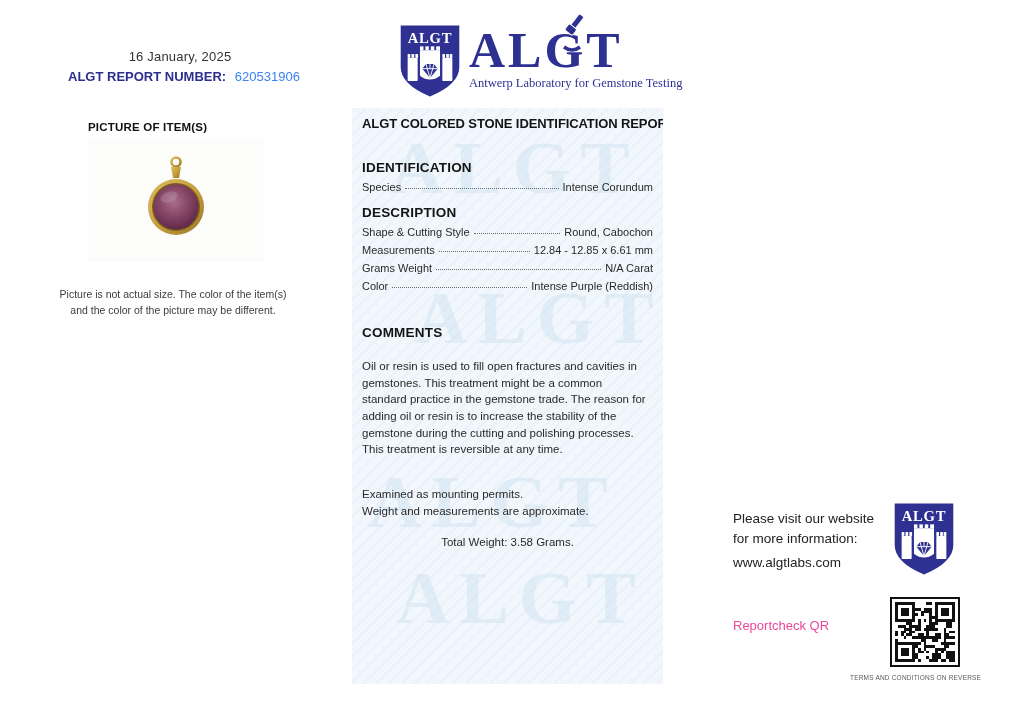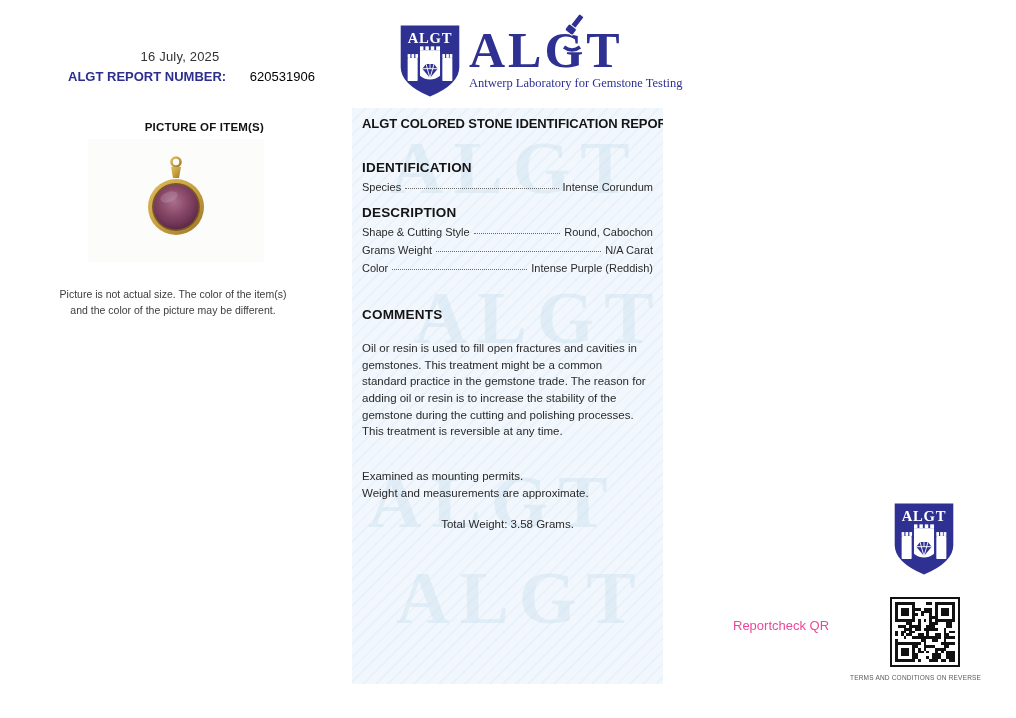--- a/index.html
+++ b/index.html
@@ -4,34 +4,34 @@
 <style>
   html,body{margin:0;padding:0;background:#ffffff;}
   .page{position:relative;width:1016px;height:718px;background:#ffffff;overflow:hidden;
         font-family:"Liberation Sans", sans-serif;color:#222;}
 
   
   .hdr-block{position:absolute;left:68px;top:49px;width:224px;}
   .hdr-date{text-align:center;font-size:13px;color:#333;letter-spacing:.2px;}
   .hdr-report{margin-top:5px;font-size:13px;white-space:nowrap;}
   .hdr-report .lbl{color:#2d2f8f;font-weight:bold;}
-  .hdr-report .num{color:#000000;margin-left:20px;}
+  .hdr-report .num{color:#3b82f6;margin-left:5px;}
 
   
   .logo{position:absolute;left:399px;top:24px;display:flex;align-items:flex-start;}
   .logo .shield{width:62px;height:74px;flex:0 0 auto;}
   .logo .word-wrap{margin-left:8px;position:relative;}
   .logo .wordmark{font-family:"Liberation Serif", serif;font-weight:bold;font-size:50px;
                   line-height:52px;color:#2e3192;letter-spacing:3px;}
   .logo .subtitle{font-family:"Liberation Serif", serif;font-size:12.5px;color:#2e3192;
                   text-align:center;margin-top:0;white-space:nowrap;}
   .logo .microscope{position:absolute;left:88px;top:-10px;width:30px;height:40px;}
 
   
-  .pic-title{position:absolute;left:88px;top:121px;width:176px;text-align:right;
+  .pic-title{position:absolute;left:88px;top:121px;width:176px;text-align:left;
              font-size:11.5px;font-weight:bold;color:#111;letter-spacing:.2px;}
   .pic-box{position:absolute;left:88px;top:139px;width:176px;height:123px;background:#fcfcfb;
            display:flex;align-items:center;justify-content:center;}
   .pic-caption{position:absolute;left:56px;top:287px;width:234px;text-align:center;
                font-size:10.5px;color:#3d3d3d;line-height:1.5;}
 
   
   .panel{position:absolute;left:352px;top:108px;width:311px;height:576px;background:#f1f7fc;
          overflow:hidden;}
   .panel .hatch{position:absolute;inset:0;
@@ -62,21 +62,21 @@
             border:2px solid #101010;background:#fff;padding:3px;}
   .terms{position:absolute;left:850px;top:674px;width:112px;text-align:right;
          font-size:6.5px;color:#5a5a5a;letter-spacing:.2px;white-space:nowrap;}
 </style>
 </head>
 <body>
 
 <div class="page">
 
   <div class="hdr-block">
-    <div class="hdr-date">16 July, 2025</div>
+    <div class="hdr-date">16 January, 2025</div>
     <div class="hdr-report">
       <span class="lbl">ALGT REPORT NUMBER:</span>
       <span class="num">620531906</span>
     </div>
   </div>
 
   <div class="logo">
     <svg class="shield" viewBox="0 0 80 96">
       <path d="M2 2 H78 V56 Q78 78 40 94 Q2 78 2 56 Z" fill="#2e3192"></path>
       <text x="40" y="25" font-family="Liberation Serif, serif" font-size="19" font-weight="bold" fill="#ffffff" text-anchor="middle" letter-spacing="1">ALGT</text>
@@ -160,38 +160,48 @@
         <span class="val">Intense Corundum</span>
       </div>
 
       <div class="sec-h desc">DESCRIPTION</div>
       <div class="row">
         <span class="lab">Shape &amp; Cutting Style</span>
         <span class="dots"></span>
         <span class="val">Round, Cabochon</span>
       </div>
       <div class="row">
+        <span class="lab">Measurements</span>
+        <span class="dots"></span>
+        <span class="val">12.84 - 12.85 x 6.61 mm</span>
+      </div>
+      <div class="row">
         <span class="lab">Grams Weight</span>
         <span class="dots"></span>
         <span class="val">N/A Carat</span>
       </div>
       <div class="row">
         <span class="lab">Color</span>
         <span class="dots"></span>
         <span class="val">Intense Purple (Reddish)</span>
       </div>
 
       <div class="sec-h com">COMMENTS</div>
       <div class="para">Oil or resin is used to fill open fractures and cavities in gemstones. This treatment might be a common standard practice in the gemstone trade. The reason for adding oil or resin is to increase the stability of the gemstone during the cutting and polishing processes. This treatment is reversible at any time.</div>
       <div class="note first">Examined as mounting permits.</div>
       <div class="note">Weight and measurements are approximate.</div>
       <div class="total">Total Weight: 3.58 Grams.</div>
     </div>
   </div>
 
+  <div class="visit">
+    <div>Please visit our website</div>
+    <div>for more information:</div>
+    <div class="site">www.algtlabs.com</div>
+  </div>
 
   <svg class="shield-small" viewBox="0 0 80 96">
     <path d="M2 2 H78 V56 Q78 78 40 94 Q2 78 2 56 Z" fill="#2e3192"></path>
     <text x="40" y="25" font-family="Liberation Serif, serif" font-size="19" font-weight="bold" fill="#ffffff" text-anchor="middle" letter-spacing="1">ALGT</text>
     <g fill="#ffffff">
       <rect x="11" y="44" width="13" height="30" rx="1"></rect>
       <rect x="56" y="44" width="13" height="30" rx="1"></rect>
       <rect x="27" y="34" width="26" height="14"></rect>
       <rect x="11" y="39" width="3.5" height="5"></rect>
         <rect x="16" y="39" width="3.5" height="5"></rect>

